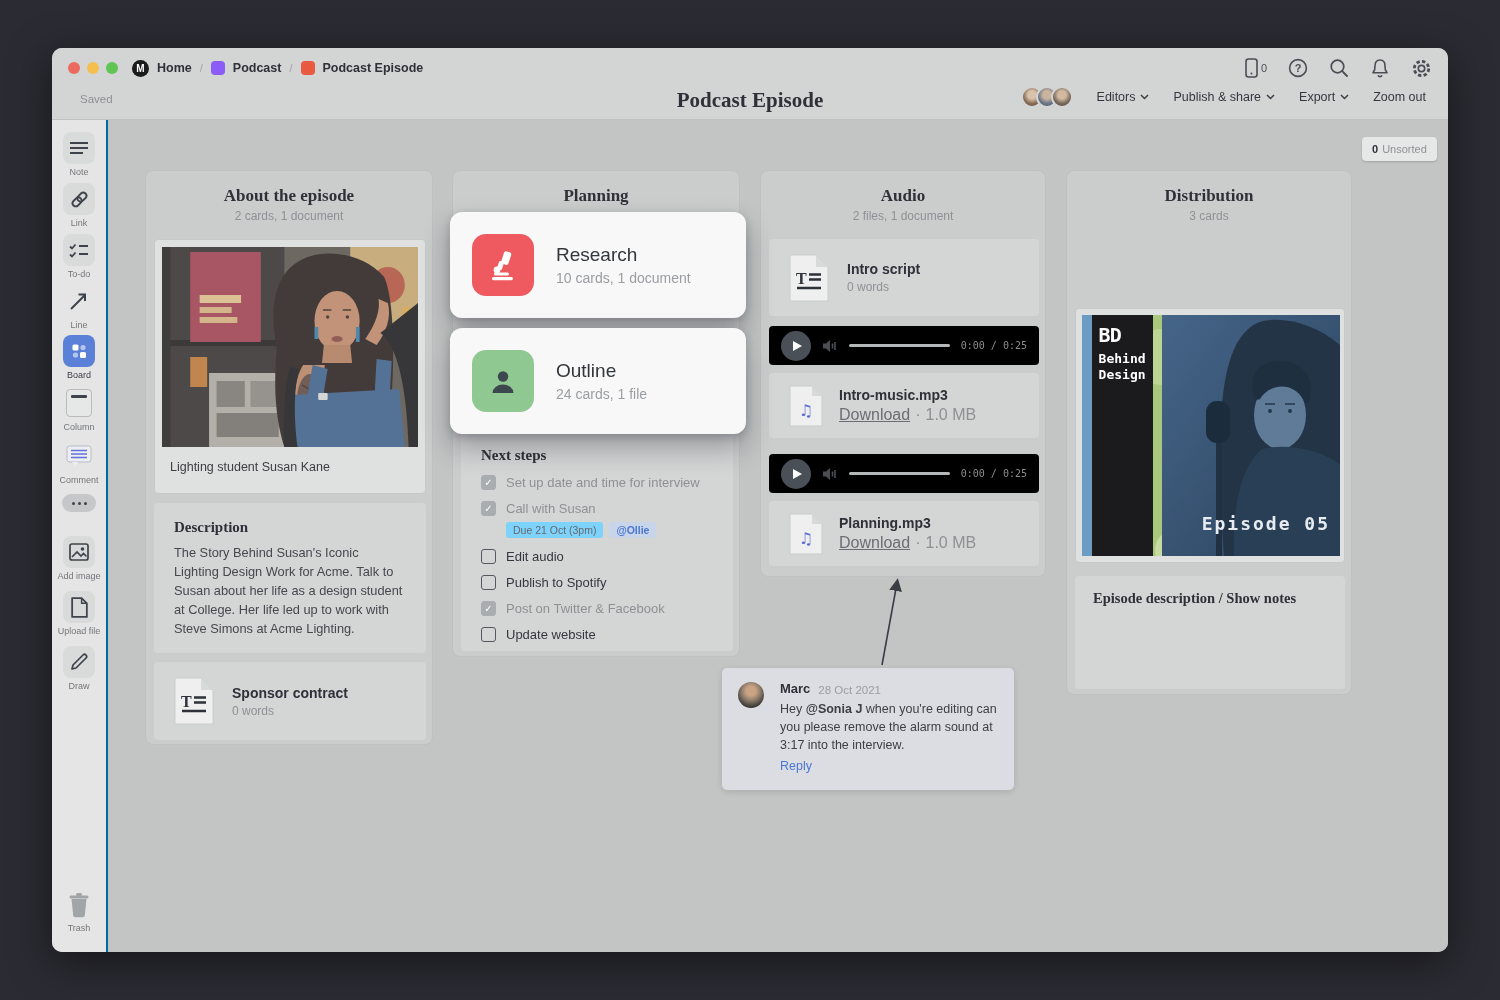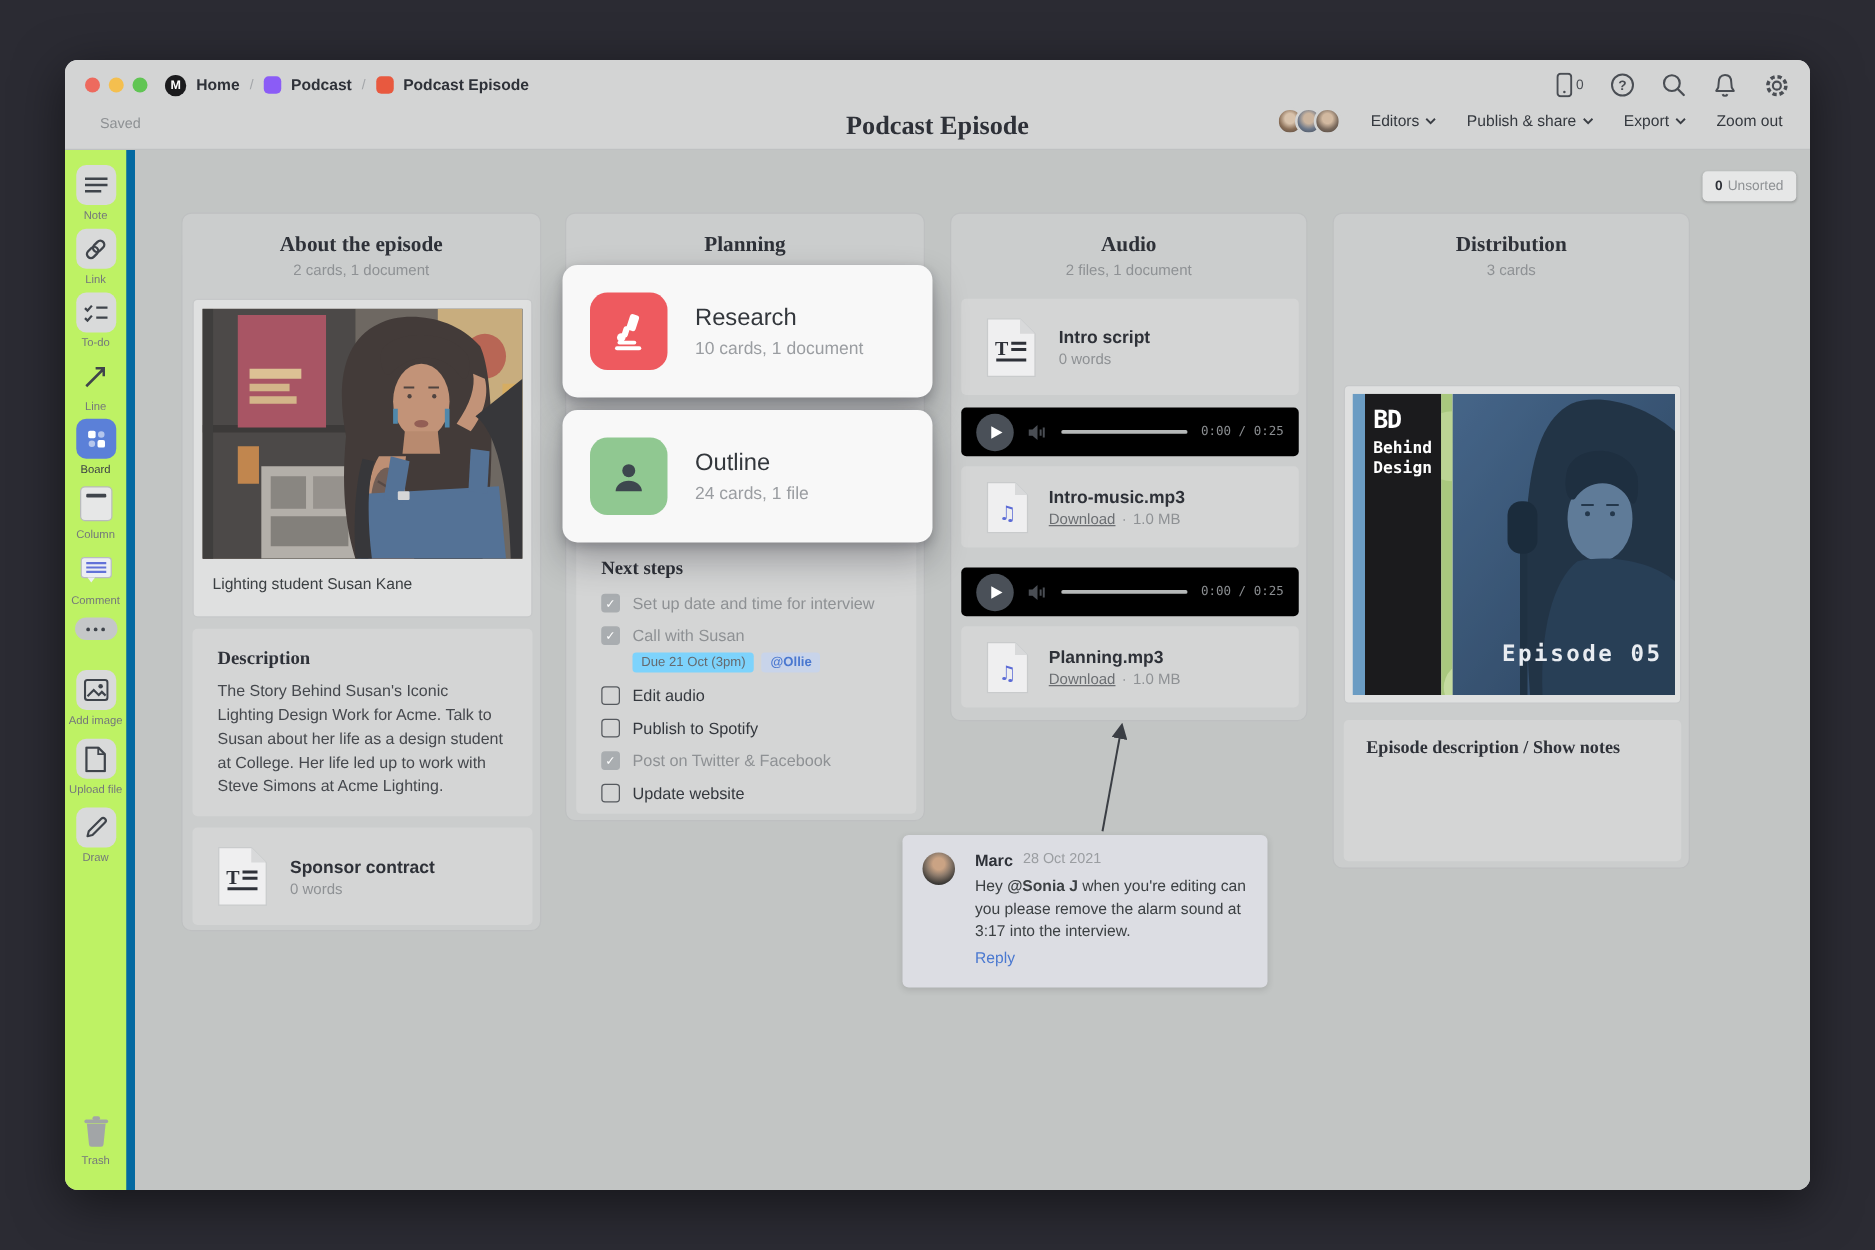--- a/index.html
+++ b/index.html
@@ -32,21 +32,21 @@
   .chrome-actions { position:absolute; right:22px; top:4px; display:flex; align-items:center; gap:24px; }
   .avatars { display:flex; }
   .avatar { width:22px; height:22px; border-radius:50%; border:2px solid #d3d4d4; }
   .avatar + .avatar { margin-left:-7px; }
   .av1 { background:radial-gradient(circle at 50% 38%, #d8c2ab 28%, #8a6f58 60%, #4e423a 100%); }
   .av2 { background:radial-gradient(circle at 50% 38%, #cbb49e 28%, #6d788a 60%, #3e4650 100%); }
   .av3 { background:radial-gradient(circle at 50% 38%, #d2b9a0 28%, #7a6a5d 60%, #463d36 100%); }
   .menu { display:flex; align-items:center; gap:5px; font-size:12.5px; color:#34383e; cursor:pointer; }
 
   
-  .toolbar { position:absolute; left:0; top:72px; width:56px; bottom:0; background:#bef264; border-right:7px solid #0369a1; z-index:30; }
+  .toolbar { position:absolute; left:0; top:72px; width:56px; bottom:0; background:#e5e5e5; border-right:2px solid #0369a1; z-index:30; }
   .tool { position:absolute; width:100%; display:flex; flex-direction:column; align-items:center; gap:3px; cursor:pointer; }
   .tool-btn { width:32px; height:32px; border-radius:8px; background:#d9dada; display:flex; align-items:center; justify-content:center; }
   .tool-btn.plain { background:transparent; }
   .tool-btn.active { background:var(--c-board_active); }
   .tool-label { font-size:9px; color:#74777b; }
   .col-tool-glyph { width:26px; height:28px; background:#e6e7e7; border:1px solid #b9bbbc; border-radius:4px; position:relative; }
   .col-tool-glyph::before { content:""; position:absolute; left:4px; right:4px; top:5px; height:2.5px; background:#3f444b; border-radius:1px; }
   .more-pill { width:34px; height:18px; border-radius:9px; background:#c5c7c8; display:flex; align-items:center; justify-content:center; gap:3px; }
   .more-pill i { width:3px; height:3px; border-radius:50%; background:#3f444b; }
 
@@ -74,21 +74,21 @@
   .doc-meta { font-size:12px; color:#8e9194; margin-top:3px; }
 
   .player { background:#000000; border-radius:4px; display:flex; align-items:center; padding:0 12px; gap:11px;justify-content:flex-end; }
   .play { width:30px; height:30px; border-radius:50%; background:#4a5058; border:none; display:flex; align-items:center; justify-content:center; cursor:pointer; }
   .tri { width:0; height:0; border-left:9px solid #fff; border-top:5.5px solid transparent; border-bottom:5.5px solid transparent; margin-left:3px; }
   .track { flex:1; height:3px; background:#b5b8b8; border-radius:2px; cursor:pointer; }
   .ptime { font-family:"DejaVu Sans Mono",monospace; font-size:10px; color:#8a8d90; white-space:nowrap; }
 
   .file-card { background:#d4d5d5; display:flex; align-items:center; gap:16px; padding:0 20px; }
   .file-name { font-size:14px; font-weight:bold; color:#2e3138; }
-  .file-meta { font-size:12px; color:#8e9194; margin-top:3px; display:flex; gap:5px; align-items:flex-end; }
+  .file-meta { font-size:16px; color:#8e9194; margin-top:3px; display:flex; gap:5px; align-items:flex-end; }
   .dl { color:#6b6e72; text-decoration:underline; cursor:pointer; }
 
   
   .todo { display:flex; align-items:center; gap:10px; margin-top:11px; }
   .cbx { width:15px; height:15px; border-radius:3px; border:1.6px solid #55595e; display:flex; align-items:center; justify-content:center; font-size:10px; color:#fff; cursor:pointer; }
   .todo-label { font-size:13px; color:#34383e; }
   .todo[data-checked="true"] .cbx { background:#a9adb0; border-color:#a9adb0; }
   .todo[data-checked="true"] .cbx::after { content:"✓"; }
   .todo[data-checked="true"] .todo-label { color:#8e9194; }
   .todo-sub { display:flex; gap:6px; margin:6px 0 0 25px; }
@@ -105,21 +105,21 @@
   .sort-icon.outline { background:var(--c-outline_icon); }
   .sort-title { font-size:19px; font-weight:normal; color:#33373c; }
   .sort-meta { font-size:14px; color:#9a9da1; margin-top:4px; }
 
   
   .comment-card { position:absolute; left:670px; top:620px; width:292px; height:122px; background:#dcdde3; border-radius:5px;
     padding:13px 16px; z-index:18; box-shadow:0 2px 6px rgba(0,0,0,.12); }
   .c-avatar { position:absolute; left:16px; top:14px; width:26px; height:26px; border-radius:50%;
     background:radial-gradient(circle at 50% 35%, #caa384 22%, #8c7a6b 45%, #3a3835 75%); }
   .c-body { margin-left:42px; }
-  .c-head { display:flex; gap:8px; align-items:flex-start; }
+  .c-head { display:flex; gap:8px; align-items:flex-end; }
   .c-author { font-size:13px; font-weight:bold; color:#2e3138; }
   .c-date { font-size:11.5px; color:#9a9da1; }
   .c-text { font-size:12.5px; line-height:1.45; color:#3c4043; margin-top:4px; }
   .c-text b { font-weight:bold; }
   .c-reply { display:inline-block; font-size:12.5px; color:var(--c-link_blue); margin-top:5px; cursor:pointer; }
 
   .comment-arrow { position:absolute; left:800px; top:525px; z-index:17; }
 
   
   .release-card { background:#dcdddd; border:1px solid #c7c9c9; display:flex; align-items:center; padding:0 20px; }

